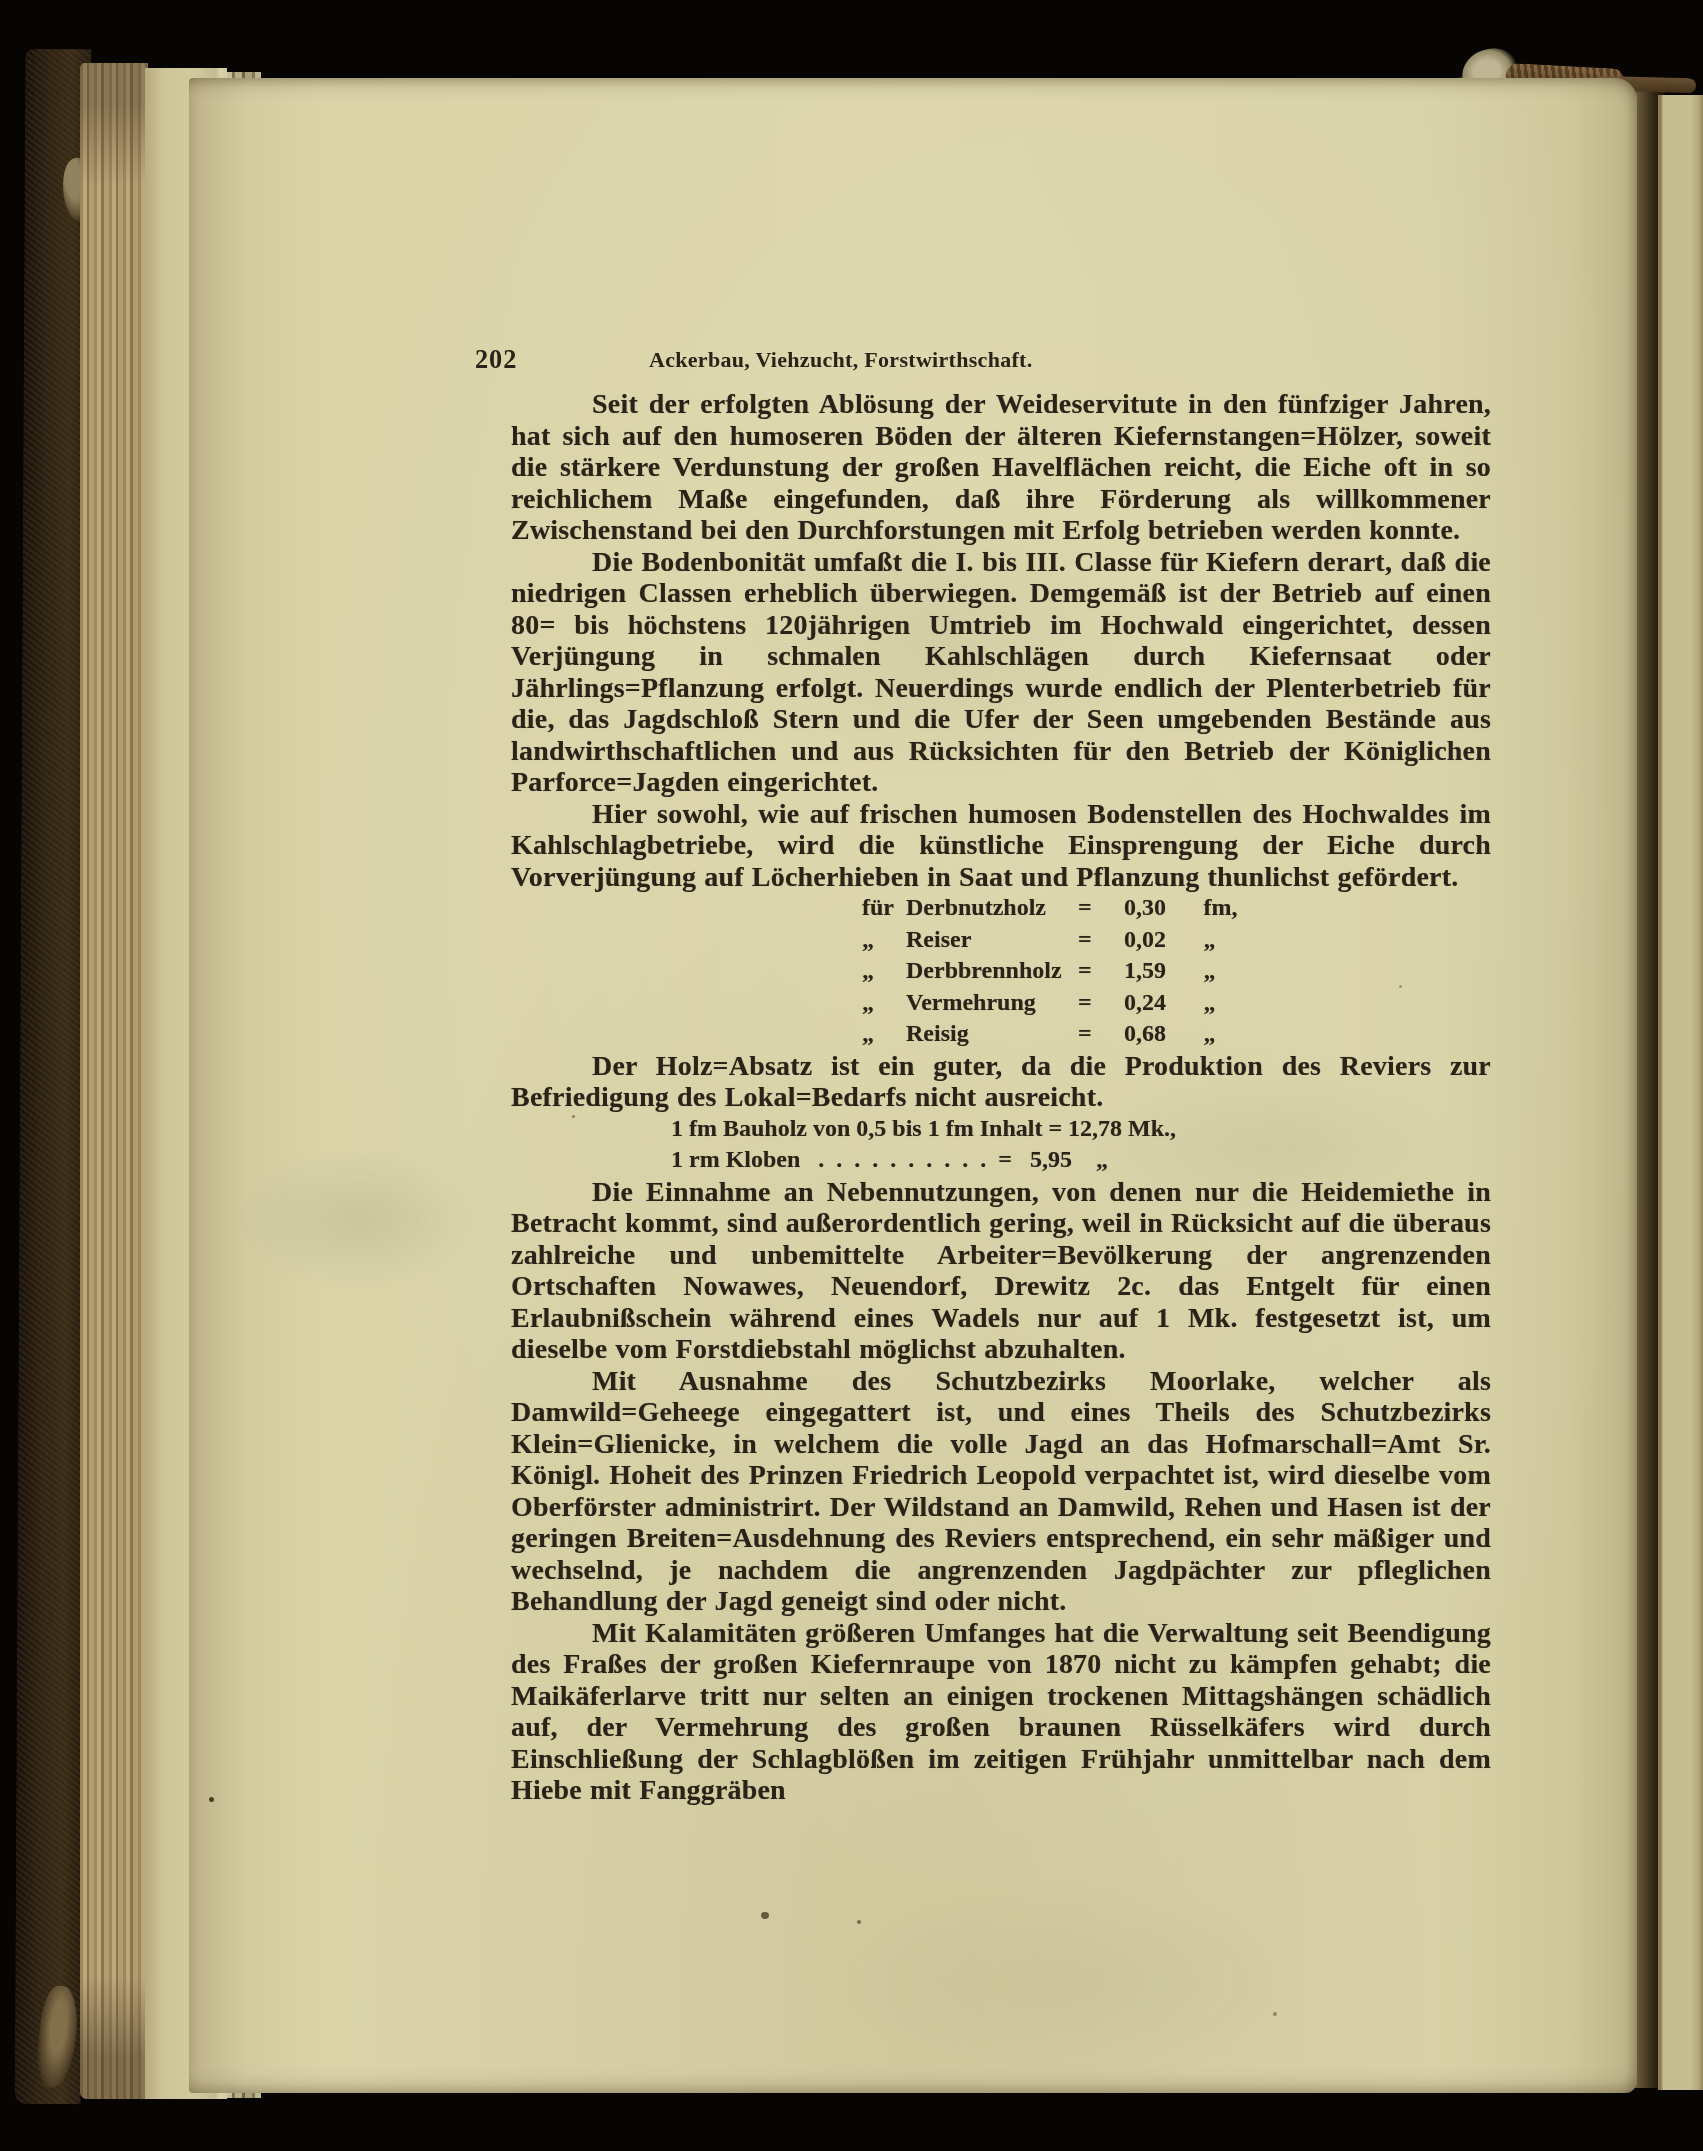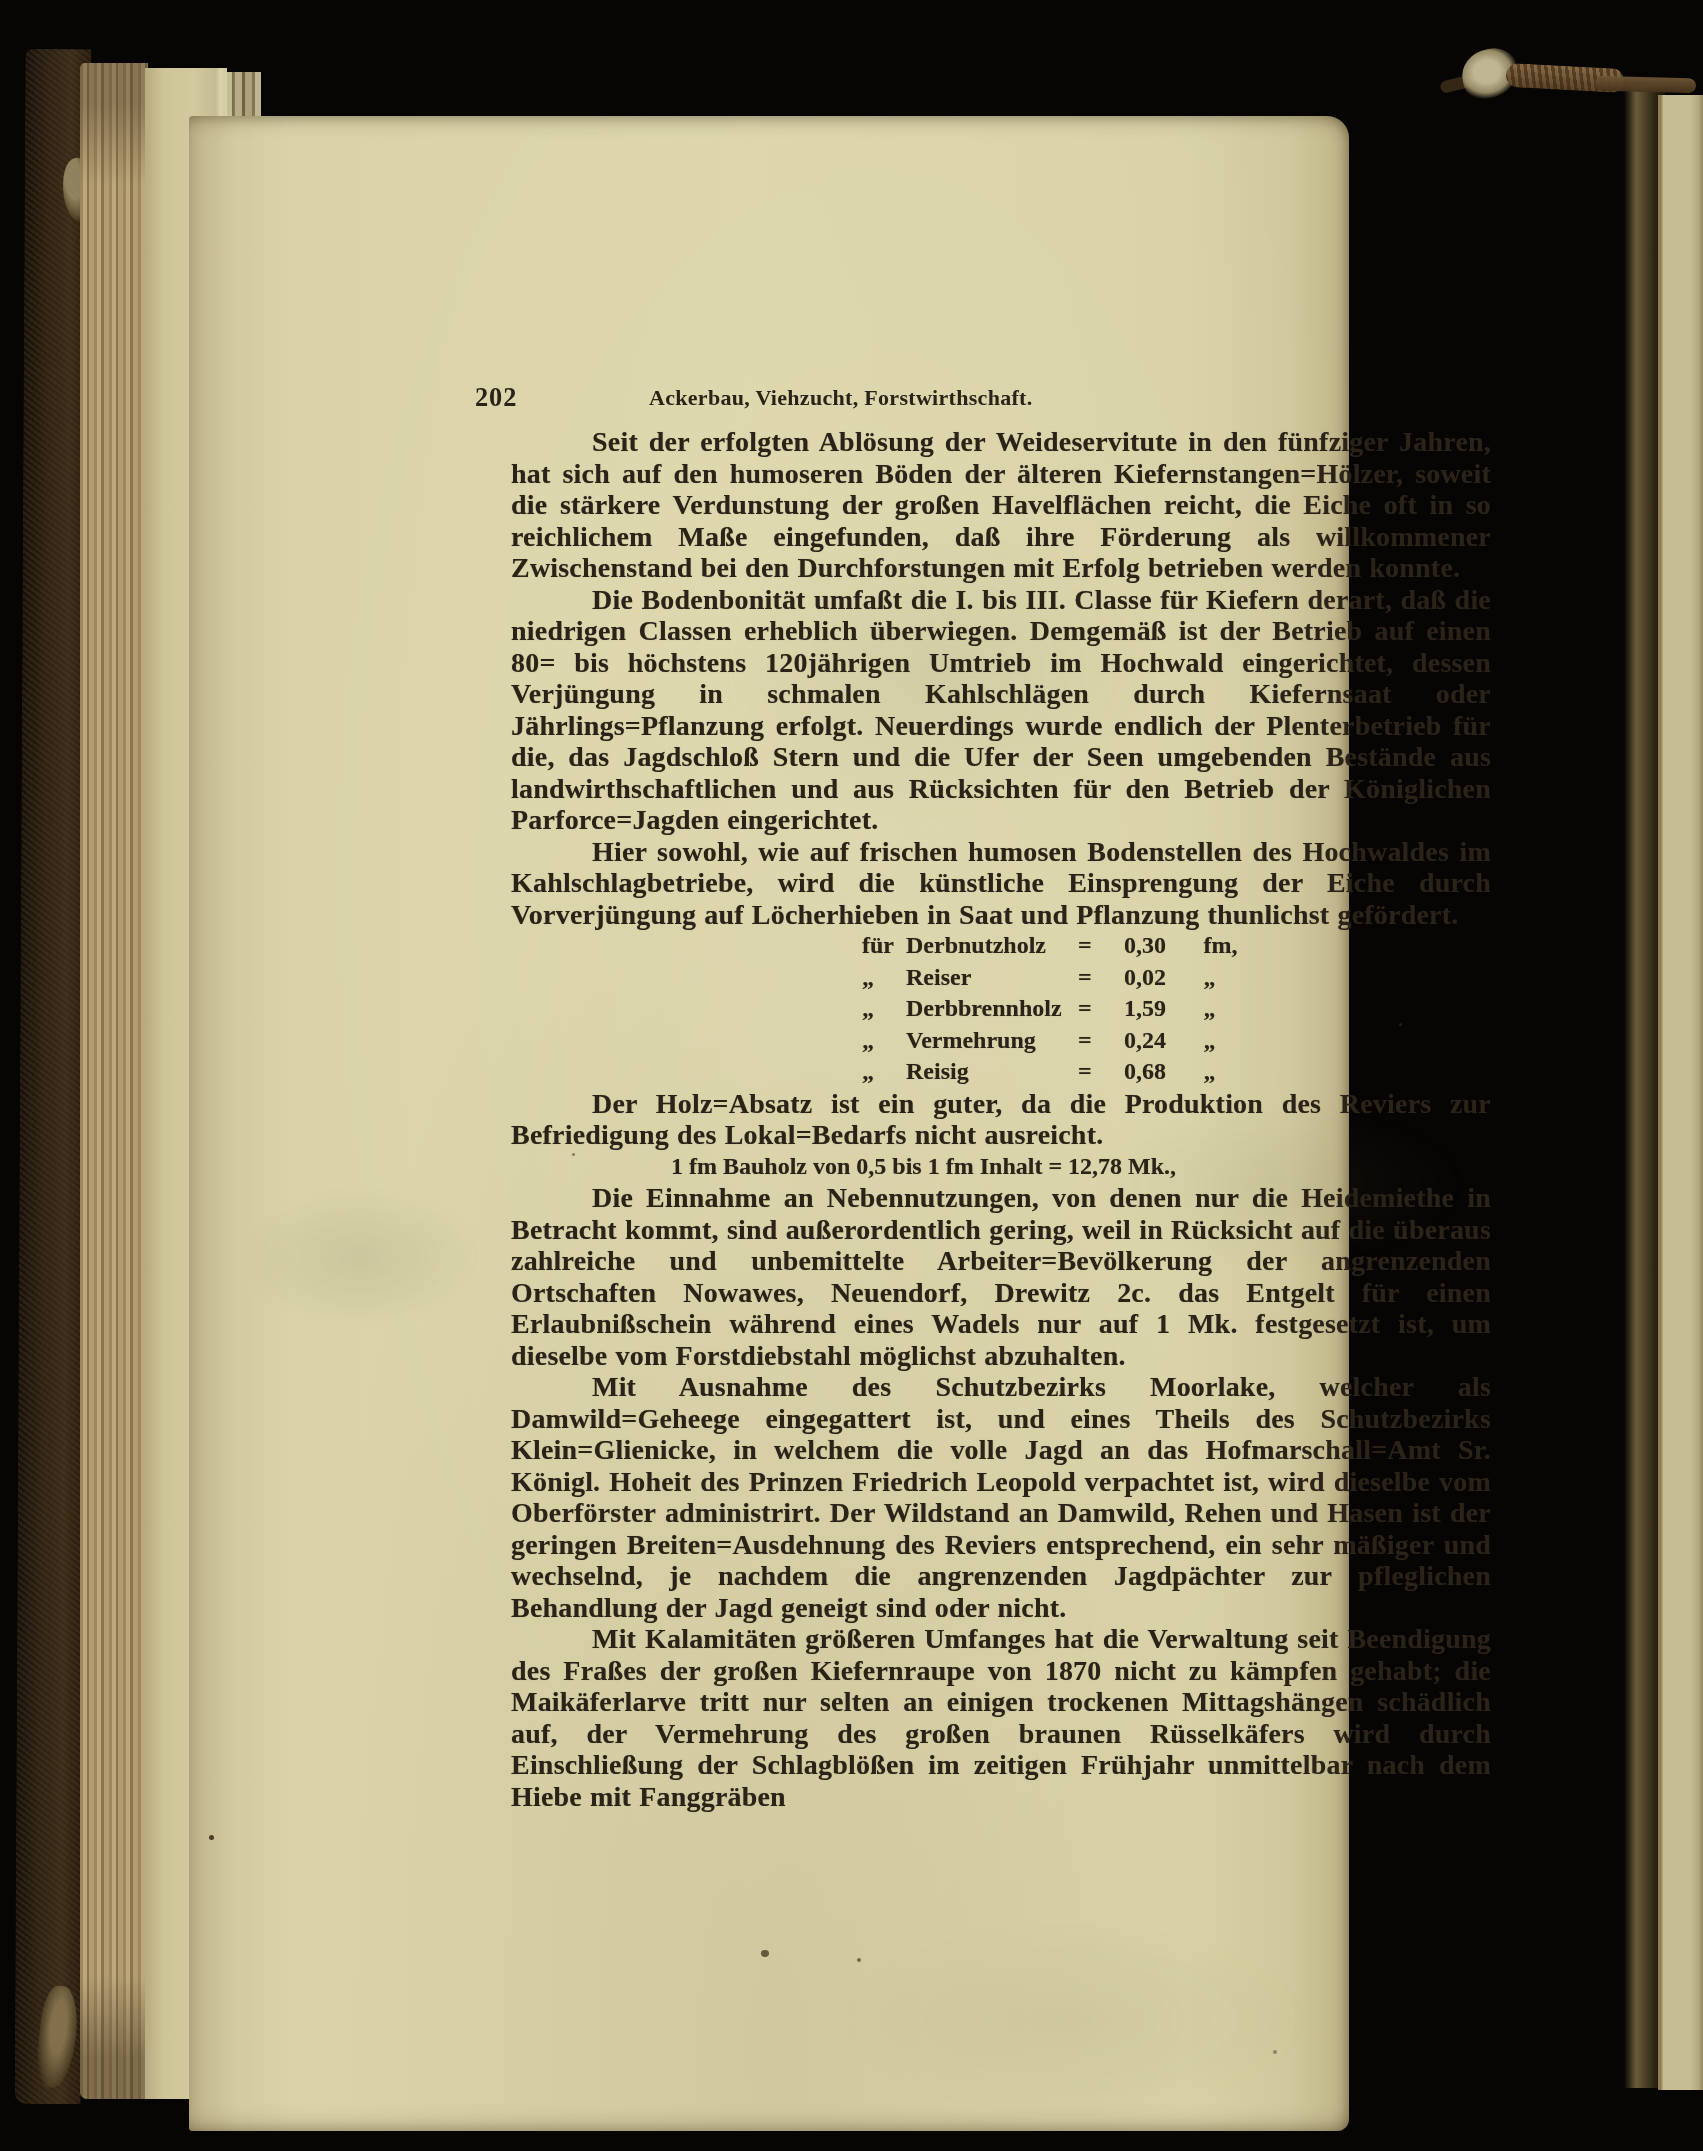--- a/index.html
+++ b/index.html
@@ -47,30 +47,30 @@
     transform:rotate(3deg);}
   .tassel-rod2{position:absolute;left:1595px;top:77px;width:101px;height:15.3px;border-radius:7.7px;
     background:linear-gradient(180deg,#6e5535,#46331c);transform:rotate(1.5deg);opacity:.95;}
   .tassel-fray{position:absolute;left:1462px;top:49px;width:56px;height:49px;
     background:radial-gradient(ellipse at 45% 45%,#d3c9a4 0 30%,#a3976f 55%,rgba(0,0,0,0) 72%);
     border-radius:55% 45% 60% 40%;transform:rotate(-10deg);opacity:.9;}
   .tassel-bit{position:absolute;left:1440px;top:78px;width:34px;height:12px;border-radius:6px;
     background:#54402394;transform:rotate(-14deg);}
 
   
-  .page{position:absolute;left:189px;top:78px;width:1160px;height:2015px;
+  .page{position:absolute;left:189px;top:78px;width:1448px;height:2015px;
     border-radius:3.4px 22px 12px 3.4px;
     background:
       radial-gradient(ellipse at 58% 38%,rgba(255,252,235,.10),rgba(0,0,0,0) 62%),
       radial-gradient(ellipse at 50% 96%,rgba(120,100,60,.12),rgba(0,0,0,0) 55%),
       linear-gradient(90deg,#beb288 0%,#d3cba0 4%,#dad3a8 9%,#ddd6ab 48%,#d9d2a7 86%,#d0c89c 95%,#bdb287 100%),
       #d9d2a7;
     box-shadow:inset 0 12px 19px -12px rgba(60,45,20,.55),
                inset 0 -13.6px 22px -13.6px rgba(60,45,20,.5),
-               inset -8.5px 0 15.3px -8.5px rgba(70,55,28,.45);margin-top:38px;}
+               inset -8.5px 0 15.3px -8.5px rgba(70,55,28,.45);}
 
   .page-number{position:absolute;left:286px;top:266px;font-size:26.4px;font-weight:bold;
     color:#2b2318;letter-spacing:0.9px;}
   .running-header{position:absolute;left:460px;top:269px;font-size:22px;font-weight:bold;
     color:#2b2318;letter-spacing:0.3px;}
 
   .text-block{position:absolute;left:322px;top:310px;width:980px;color:#2b2318;}
   .text-block p{margin:0;font-size:28px;line-height:31.5px;font-weight:bold;
     text-align:justify;text-indent:81px;letter-spacing:0.2px;word-spacing:0.9px;
     text-shadow:0 0 0.9px rgba(43,35,24,.35);}
@@ -170,20 +170,21 @@
           <span class="col-item">Reisig</span>
           <span class="col-eq">=</span>
           <span class="col-value">0,68</span>
           <span class="col-unit">„</span>
         </div>
       </div>
 
       <p>Der Holz=Absatz ist ein guter, da die Produktion des Reviers zur Befriedigung des Lokal=Bedarfs nicht ausreicht.</p>
 
       <div class="price-line">1 fm Bauholz von 0,5 bis 1 fm Inhalt = 12,78 Mk.,</div>
+      <div class="price-line">1 rm Kloben   .  .  .  .  .  .  .  .  .  .  =   5,95    „</div>
 
       <p>Die Einnahme an Nebennutzungen, von denen nur die Heidemiethe in Betracht kommt, sind außerordentlich gering, weil in Rücksicht auf die überaus zahlreiche und unbemittelte Arbeiter=Bevölkerung der angrenzenden Ortschaften Nowawes, Neuendorf, Drewitz 2c. das Entgelt für einen Erlaubnißschein während eines Wadels nur auf 1 Mk. festgesetzt ist, um dieselbe vom Forstdiebstahl möglichst abzuhalten.</p>
       <p>Mit Ausnahme des Schutzbezirks Moorlake, welcher als Damwild=Geheege eingegattert ist, und eines Theils des Schutzbezirks Klein=Glienicke, in welchem die volle Jagd an das Hofmarschall=Amt Sr. Königl. Hoheit des Prinzen Friedrich Leopold verpachtet ist, wird dieselbe vom Oberförster administrirt. Der Wildstand an Damwild, Rehen und Hasen ist der geringen Breiten=Ausdehnung des Reviers entsprechend, ein sehr mäßiger und wechselnd, je nachdem die angrenzenden Jagdpächter zur pfleglichen Behandlung der Jagd geneigt sind oder nicht.</p>
       <p>Mit Kalamitäten größeren Umfanges hat die Verwaltung seit Beendigung des Fraßes der großen Kiefernraupe von 1870 nicht zu kämpfen gehabt; die Maikäferlarve tritt nur selten an einigen trockenen Mittagshängen schädlich auf, der Vermehrung des großen braunen Rüsselkäfers wird durch Einschließung der Schlagblößen im zeitigen Frühjahr unmittelbar nach dem Hiebe mit Fanggräben</p>
 
     </div>
 
     <div class="speck" style="left:20.4px;top:1719px;width:5.1px;height:5.1px;"></div>
     <div class="speck" style="left:572px;top:1834px;width:7.7px;height:6.8px;opacity:.8;"></div>
     <div class="speck" style="left:668px;top:1842px;width:4.3px;height:4.3px;opacity:.7;"></div>

